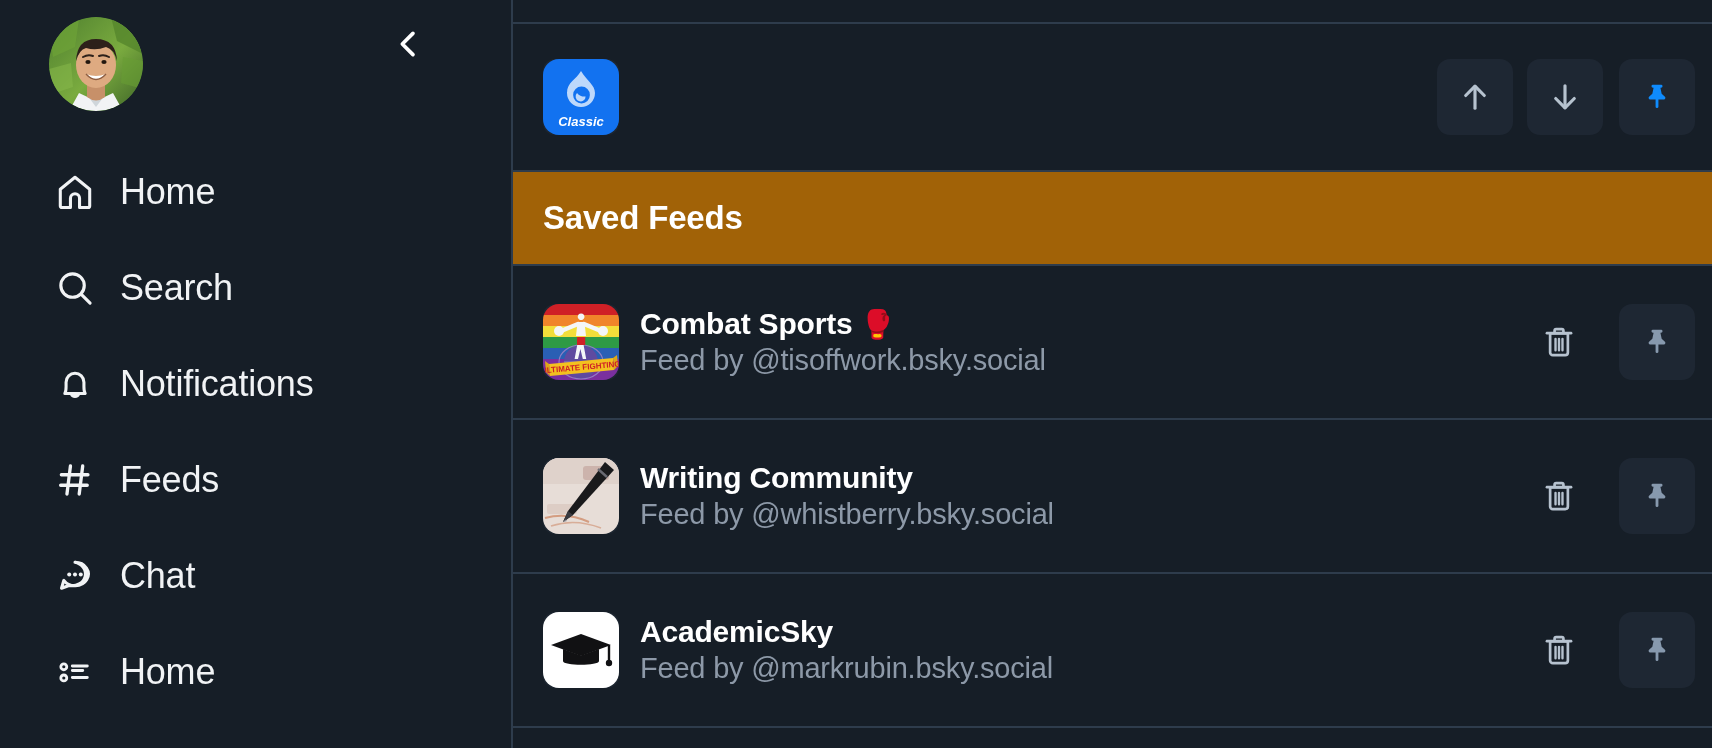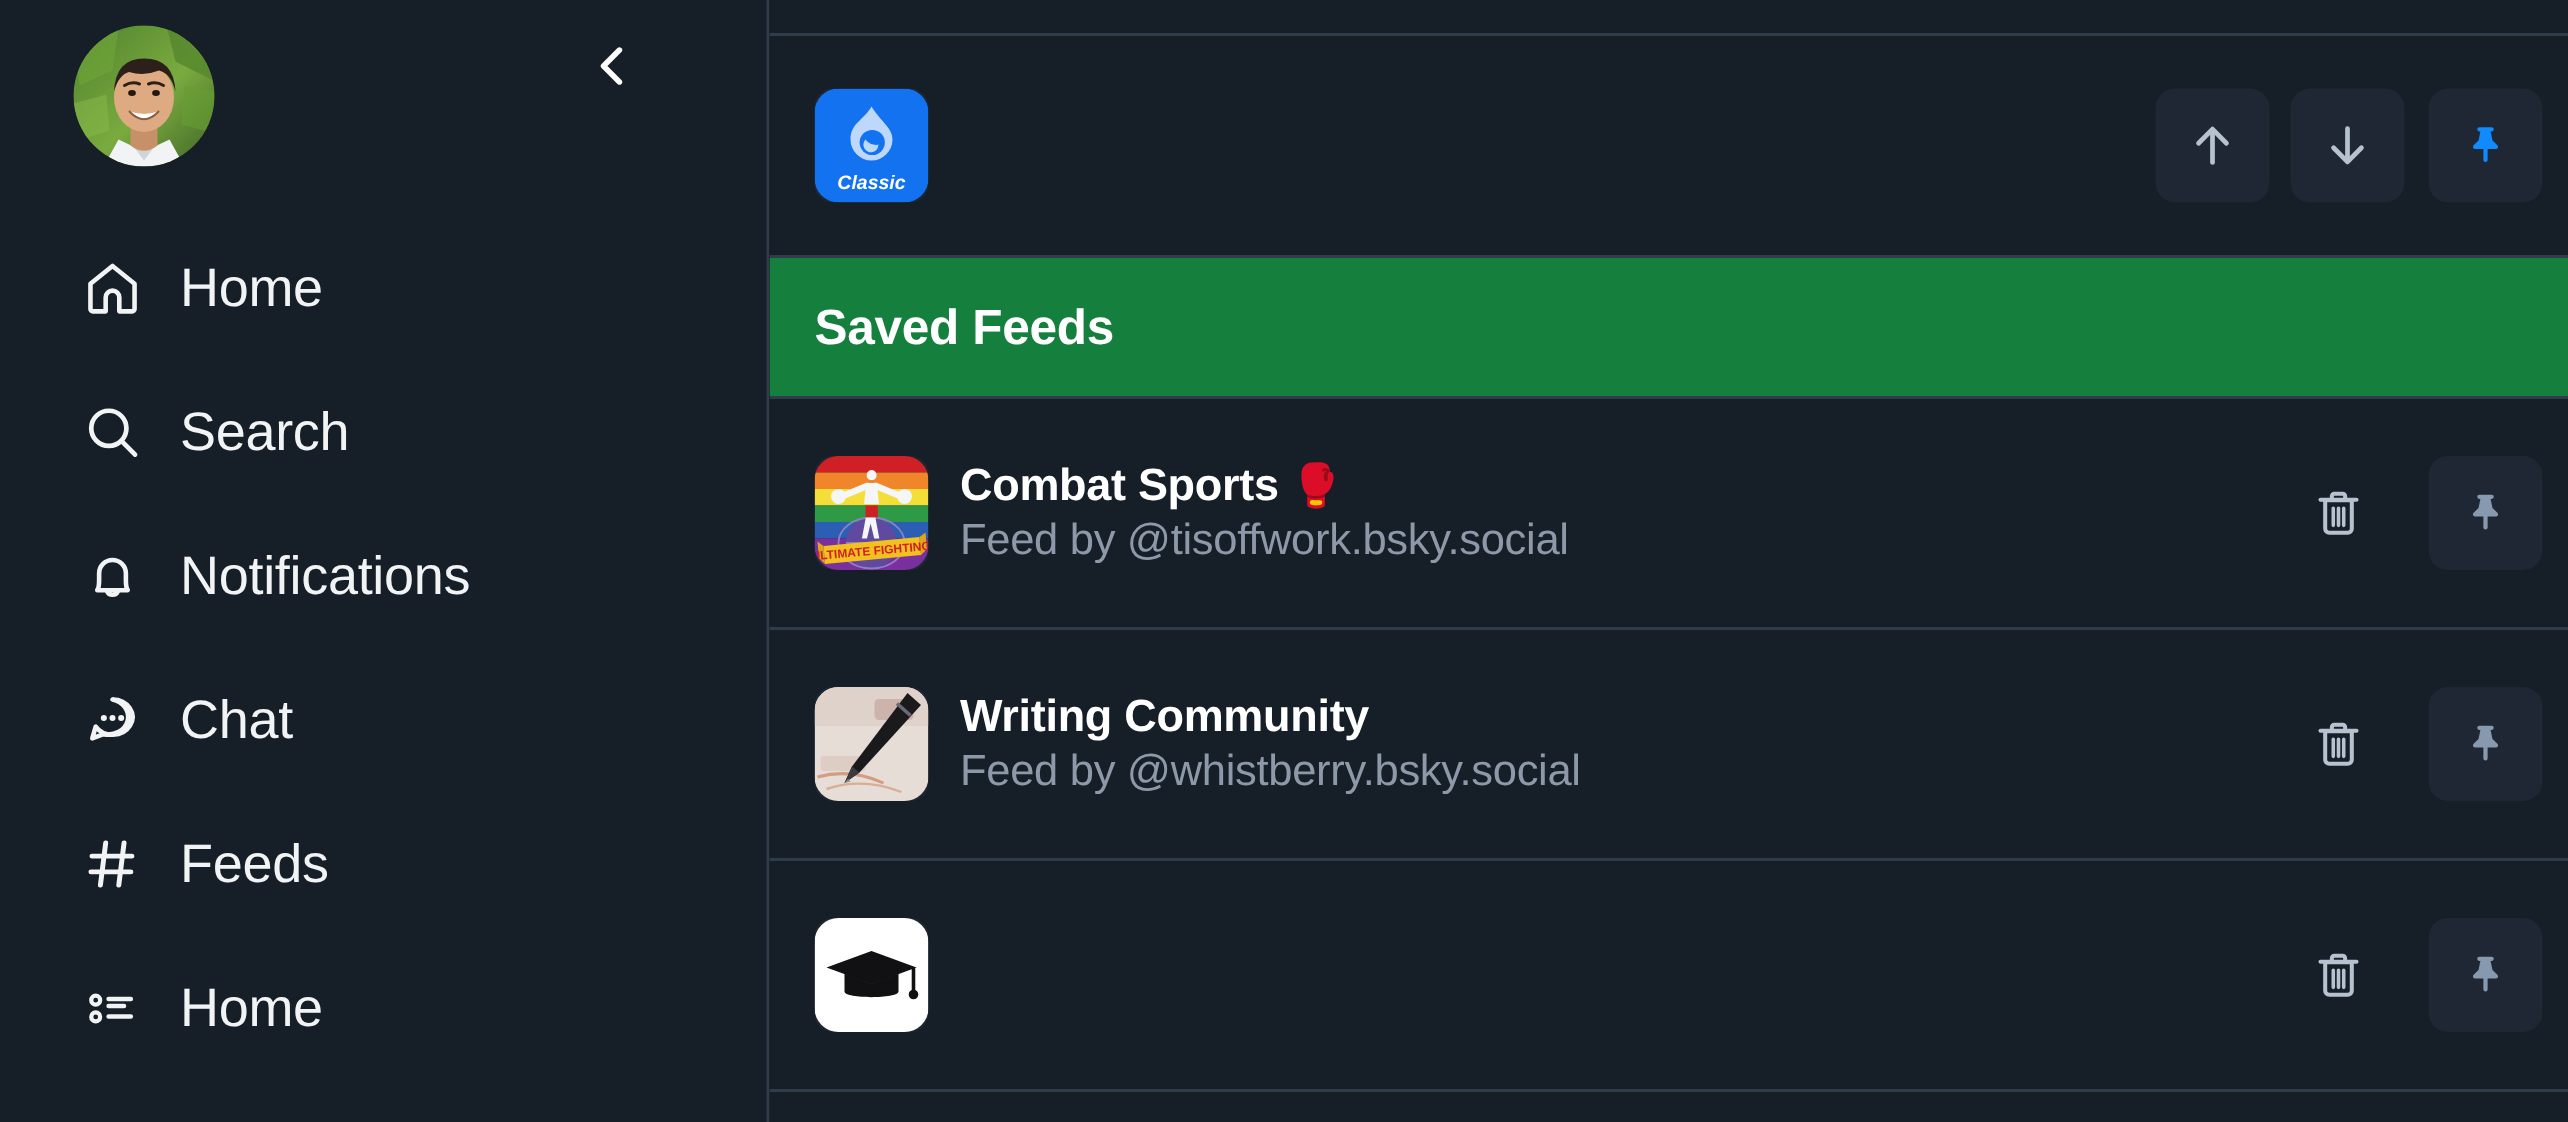--- a/index.html
+++ b/index.html
@@ -173,21 +173,21 @@
   .gap-sm { width: 14px; flex: 0 0 14px; }
   .gap-md { width: 16px; flex: 0 0 16px; }
   .gap-trash { width: 22px; flex: 0 0 22px; }
   .pad-right { width: 17px; flex: 0 0 17px; }
 
   .section-header {
     height: 92px;
     display: flex;
     align-items: center;
     padding-left: 30px;
-    background: #15803d;
+    background: #a16207;
   }
   .section-title {
     font-size: 33px;
     font-weight: bold;
     color: #ffffff;
     letter-spacing: -0.2px;
   }
 </style>
 </head>
 <body>
@@ -274,36 +274,36 @@
             <path d="M6.2 17.4 C6.2 17.4 6.9 16.4 6.9 13.6 V11 a5.1 5.1 0 0 1 10.2 0 v2.6 c0 2.8 0.7 3.8 0.7 3.8 Z" stroke="#f1f3f5" stroke-width="1.75" stroke-linejoin="round"></path>
             <path d="M9.9 17.6 a2.2 2.2 0 0 0 4.2 0" stroke="#f1f3f5" stroke-width="1.75" stroke-linecap="round"></path>
           </svg>
         </span>
         <span class="nav-label">Notifications</span>
       </div>
 
       <div class="nav-item">
         <span class="nav-icon">
           <svg width="42" height="42" viewBox="0 0 24 24" fill="none" xmlns="http://www.w3.org/2000/svg">
+            <path d="M9.4 4 L7.4 20 M16.4 4 L14.4 20 M4.2 9 H19.4 M3.8 15 H19" stroke="#f1f3f5" stroke-width="1.9" stroke-linecap="round"></path>
+          </svg>
+        </span>
+        <span class="nav-label">Feeds</span>
+      </div>
+
+      <div class="nav-item">
+        <span class="nav-icon">
+          <svg width="42" height="42" viewBox="0 0 24 24" fill="none" xmlns="http://www.w3.org/2000/svg">
             <path d="M12 4.2 a7.6 6.7 0 1 1 -6.4 10.3 l-1.3 4.5 l4.3 -1.6 A7.6 6.7 0 0 0 12 4.2 Z" stroke="#f1f3f5" stroke-width="1.75" stroke-linejoin="round"></path>
             <circle cx="8.7" cy="11.2" r="1.15" fill="#f1f3f5"></circle>
             <circle cx="12" cy="11.2" r="1.15" fill="#f1f3f5"></circle>
             <circle cx="15.3" cy="11.2" r="1.15" fill="#f1f3f5"></circle>
           </svg>
         </span>
         <span class="nav-label">Chat</span>
-      </div>
-
-      <div class="nav-item">
-        <span class="nav-icon">
-          <svg width="42" height="42" viewBox="0 0 24 24" fill="none" xmlns="http://www.w3.org/2000/svg">
-            <path d="M9.4 4 L7.4 20 M16.4 4 L14.4 20 M4.2 9 H19.4 M3.8 15 H19" stroke="#f1f3f5" stroke-width="1.9" stroke-linecap="round"></path>
-          </svg>
-        </span>
-        <span class="nav-label">Feeds</span>
       </div>
 
       <div class="nav-item">
         <span class="nav-icon">
           <svg width="42" height="42" viewBox="0 0 24 24" fill="none" xmlns="http://www.w3.org/2000/svg">
             <circle cx="5.6" cy="9" r="1.7" stroke="#f1f3f5" stroke-width="1.6"></circle>
             <circle cx="5.6" cy="15.4" r="1.7" stroke="#f1f3f5" stroke-width="1.6"></circle>
             <path d="M10.5 8.6 H19 M10.5 11.2 H16.4 M10.5 15.2 H19" stroke="#f1f3f5" stroke-width="1.7" stroke-linecap="round"></path>
           </svg>
         </span>
@@ -504,20 +504,24 @@
         <svg viewBox="0 0 76 76" xmlns="http://www.w3.org/2000/svg">
           <rect width="76" height="76" rx="16" fill="#ffffff"></rect>
           <g transform="translate(0,2)">
             <path d="M38 20 L68 31 L38 42 L8 31 Z" fill="#111113"></path>
             <path d="M20 35 v12 c0 5 36 5 36 0 V35 l-18 6.6 Z" fill="#111113"></path>
             <path d="M66 32 v15" stroke="#111113" stroke-width="2.4" stroke-linecap="round"></path>
             <circle cx="66" cy="49" r="3.2" fill="#111113"></circle>
           </g>
         </svg>
       </div>
+      <div class="feed-text">
+        <div class="feed-title">AcademicSky</div>
+        <div class="feed-byline">Feed by @markrubin.bsky.social</div>
+      </div>
       <div class="feed-actions">
         <button class="icon-btn plain">
           <span>
             <svg width="38" height="38" viewBox="0 0 24 24" fill="none" xmlns="http://www.w3.org/2000/svg">
               <path d="M4.4 6.4 H19.6" stroke="#b6c2cf" stroke-width="1.7" stroke-linecap="round"></path>
               <path d="M9.2 6.2 V4.9 a1 1 0 0 1 1 -1 h3.6 a1 1 0 0 1 1 1 V6.2" stroke="#b6c2cf" stroke-width="1.7" stroke-linejoin="round"></path>
               <path d="M6.4 6.6 h11.2 v12 a1.7 1.7 0 0 1 -1.7 1.7 H8.1 a1.7 1.7 0 0 1 -1.7 -1.7 Z" stroke="#b6c2cf" stroke-width="1.7" stroke-linejoin="round"></path>
               <path d="M9.8 10 V17.2 M12 10 V17.2 M14.2 10 V17.2" stroke="#b6c2cf" stroke-width="1.5" stroke-linecap="round"></path>
             </svg>
           </span>

